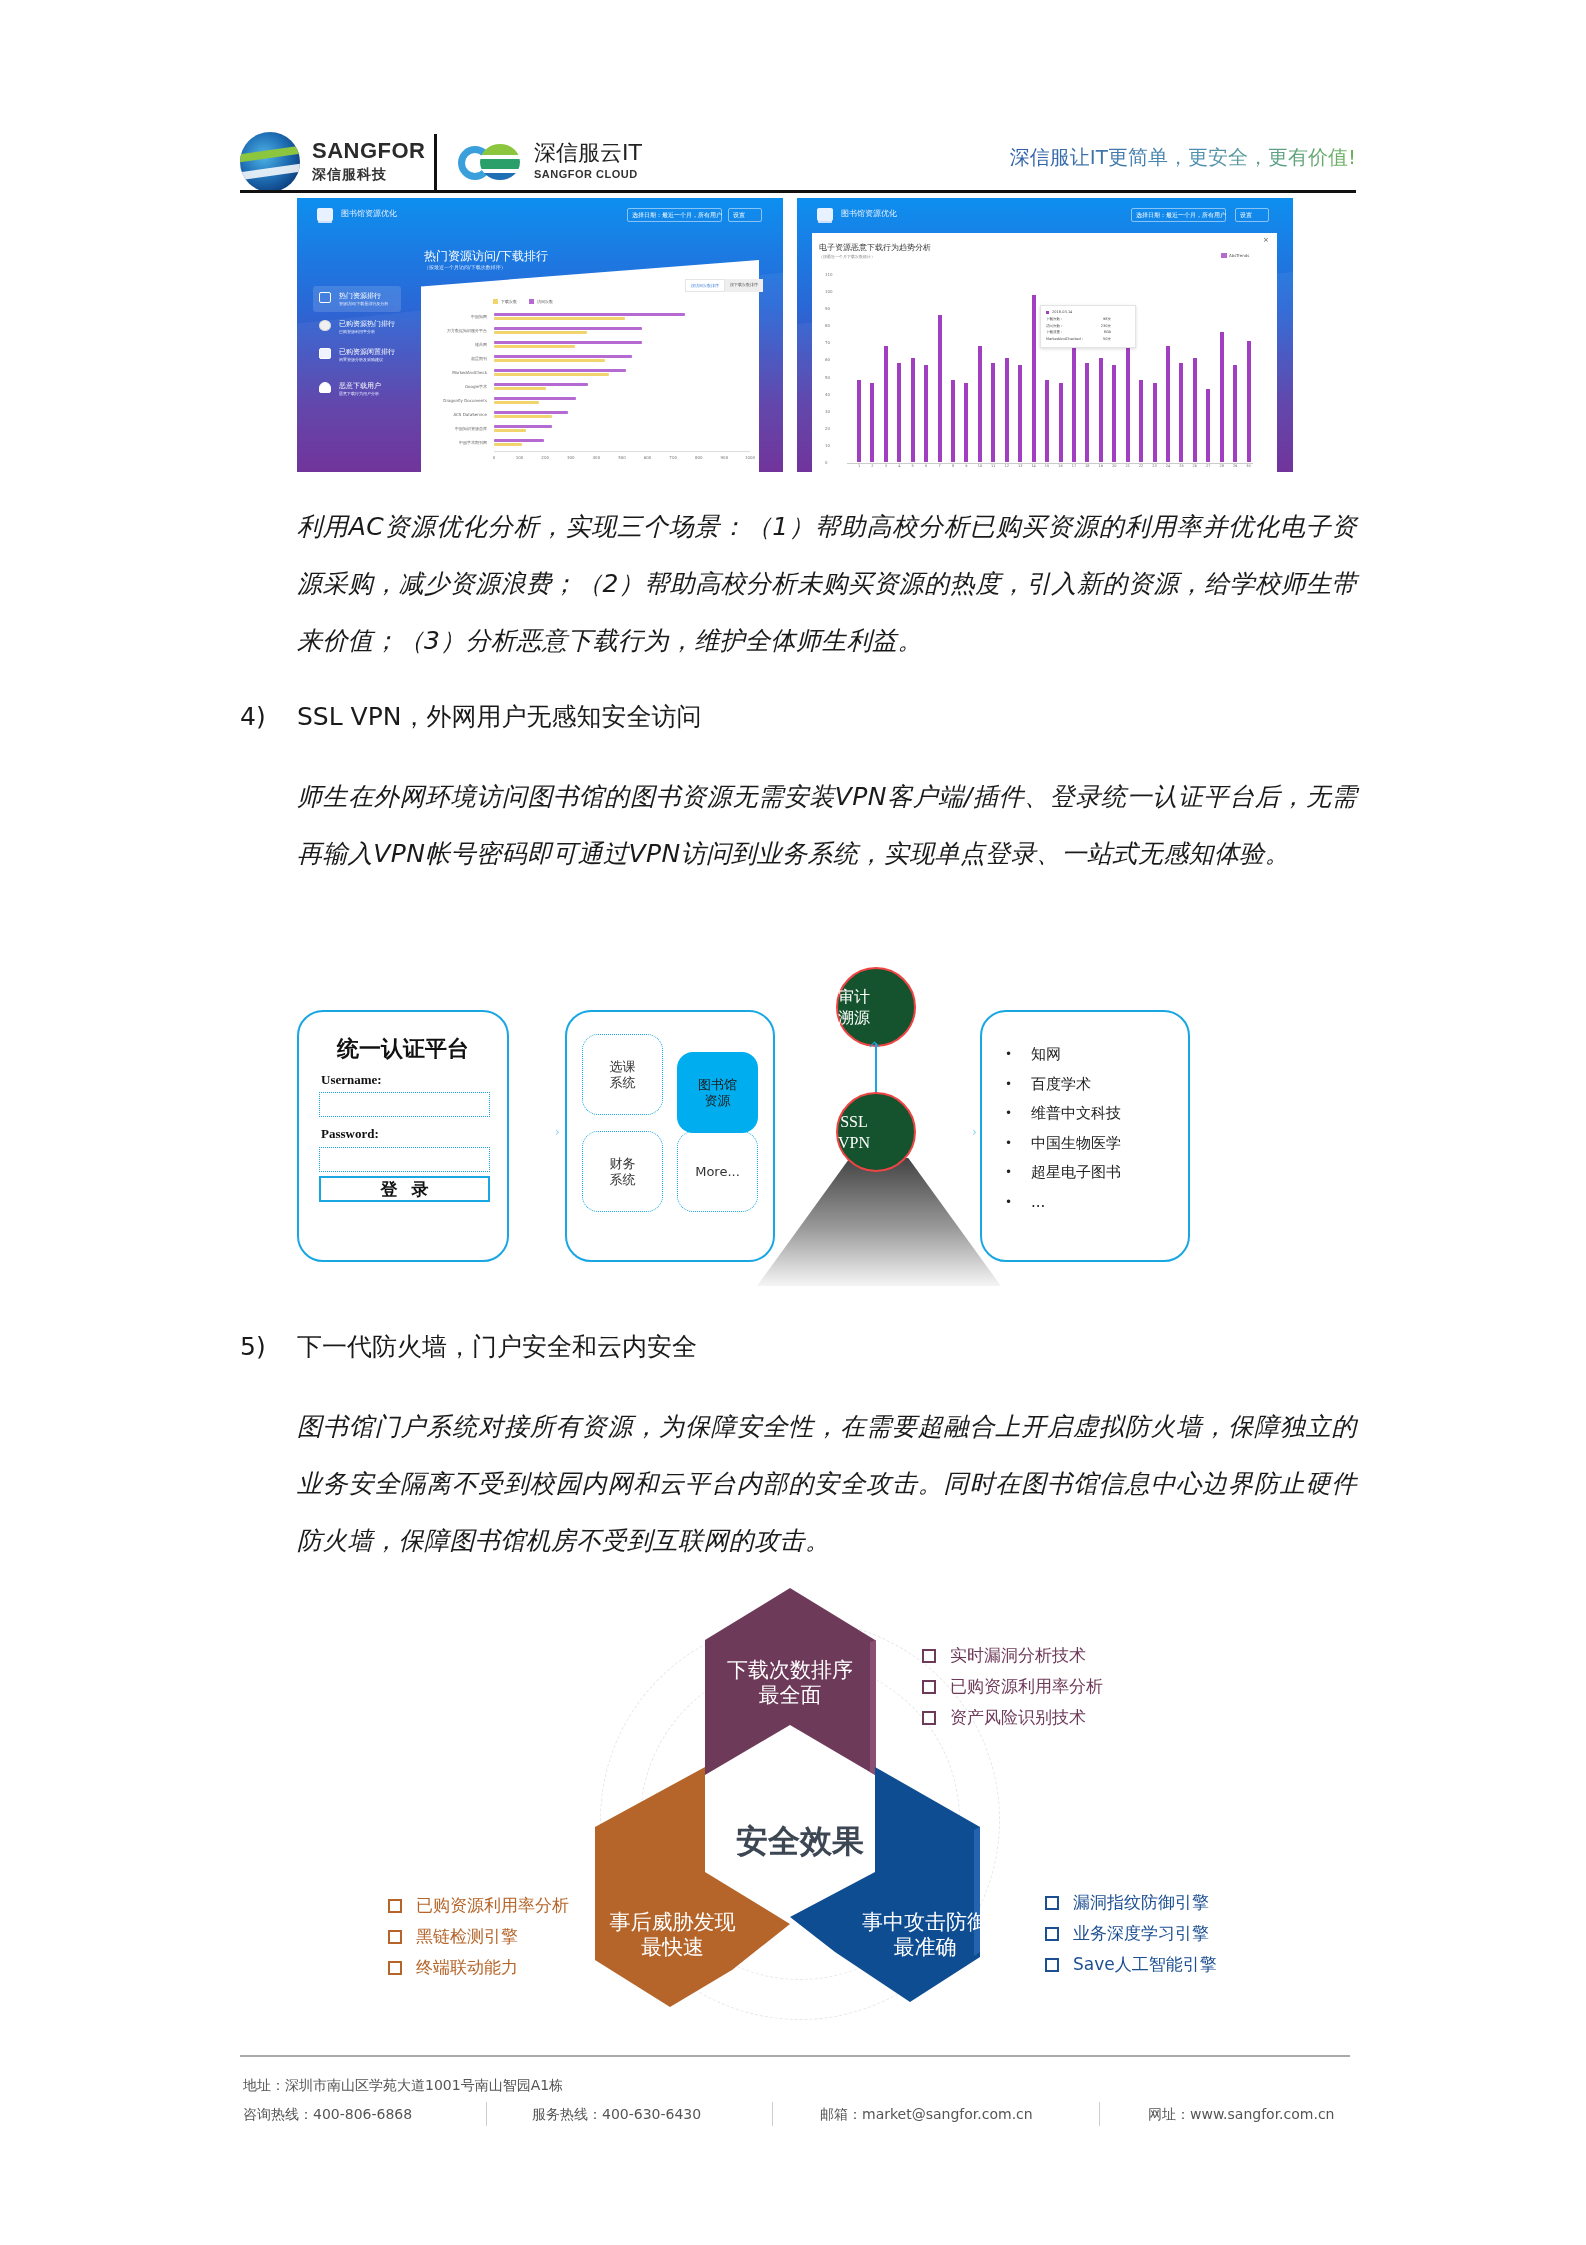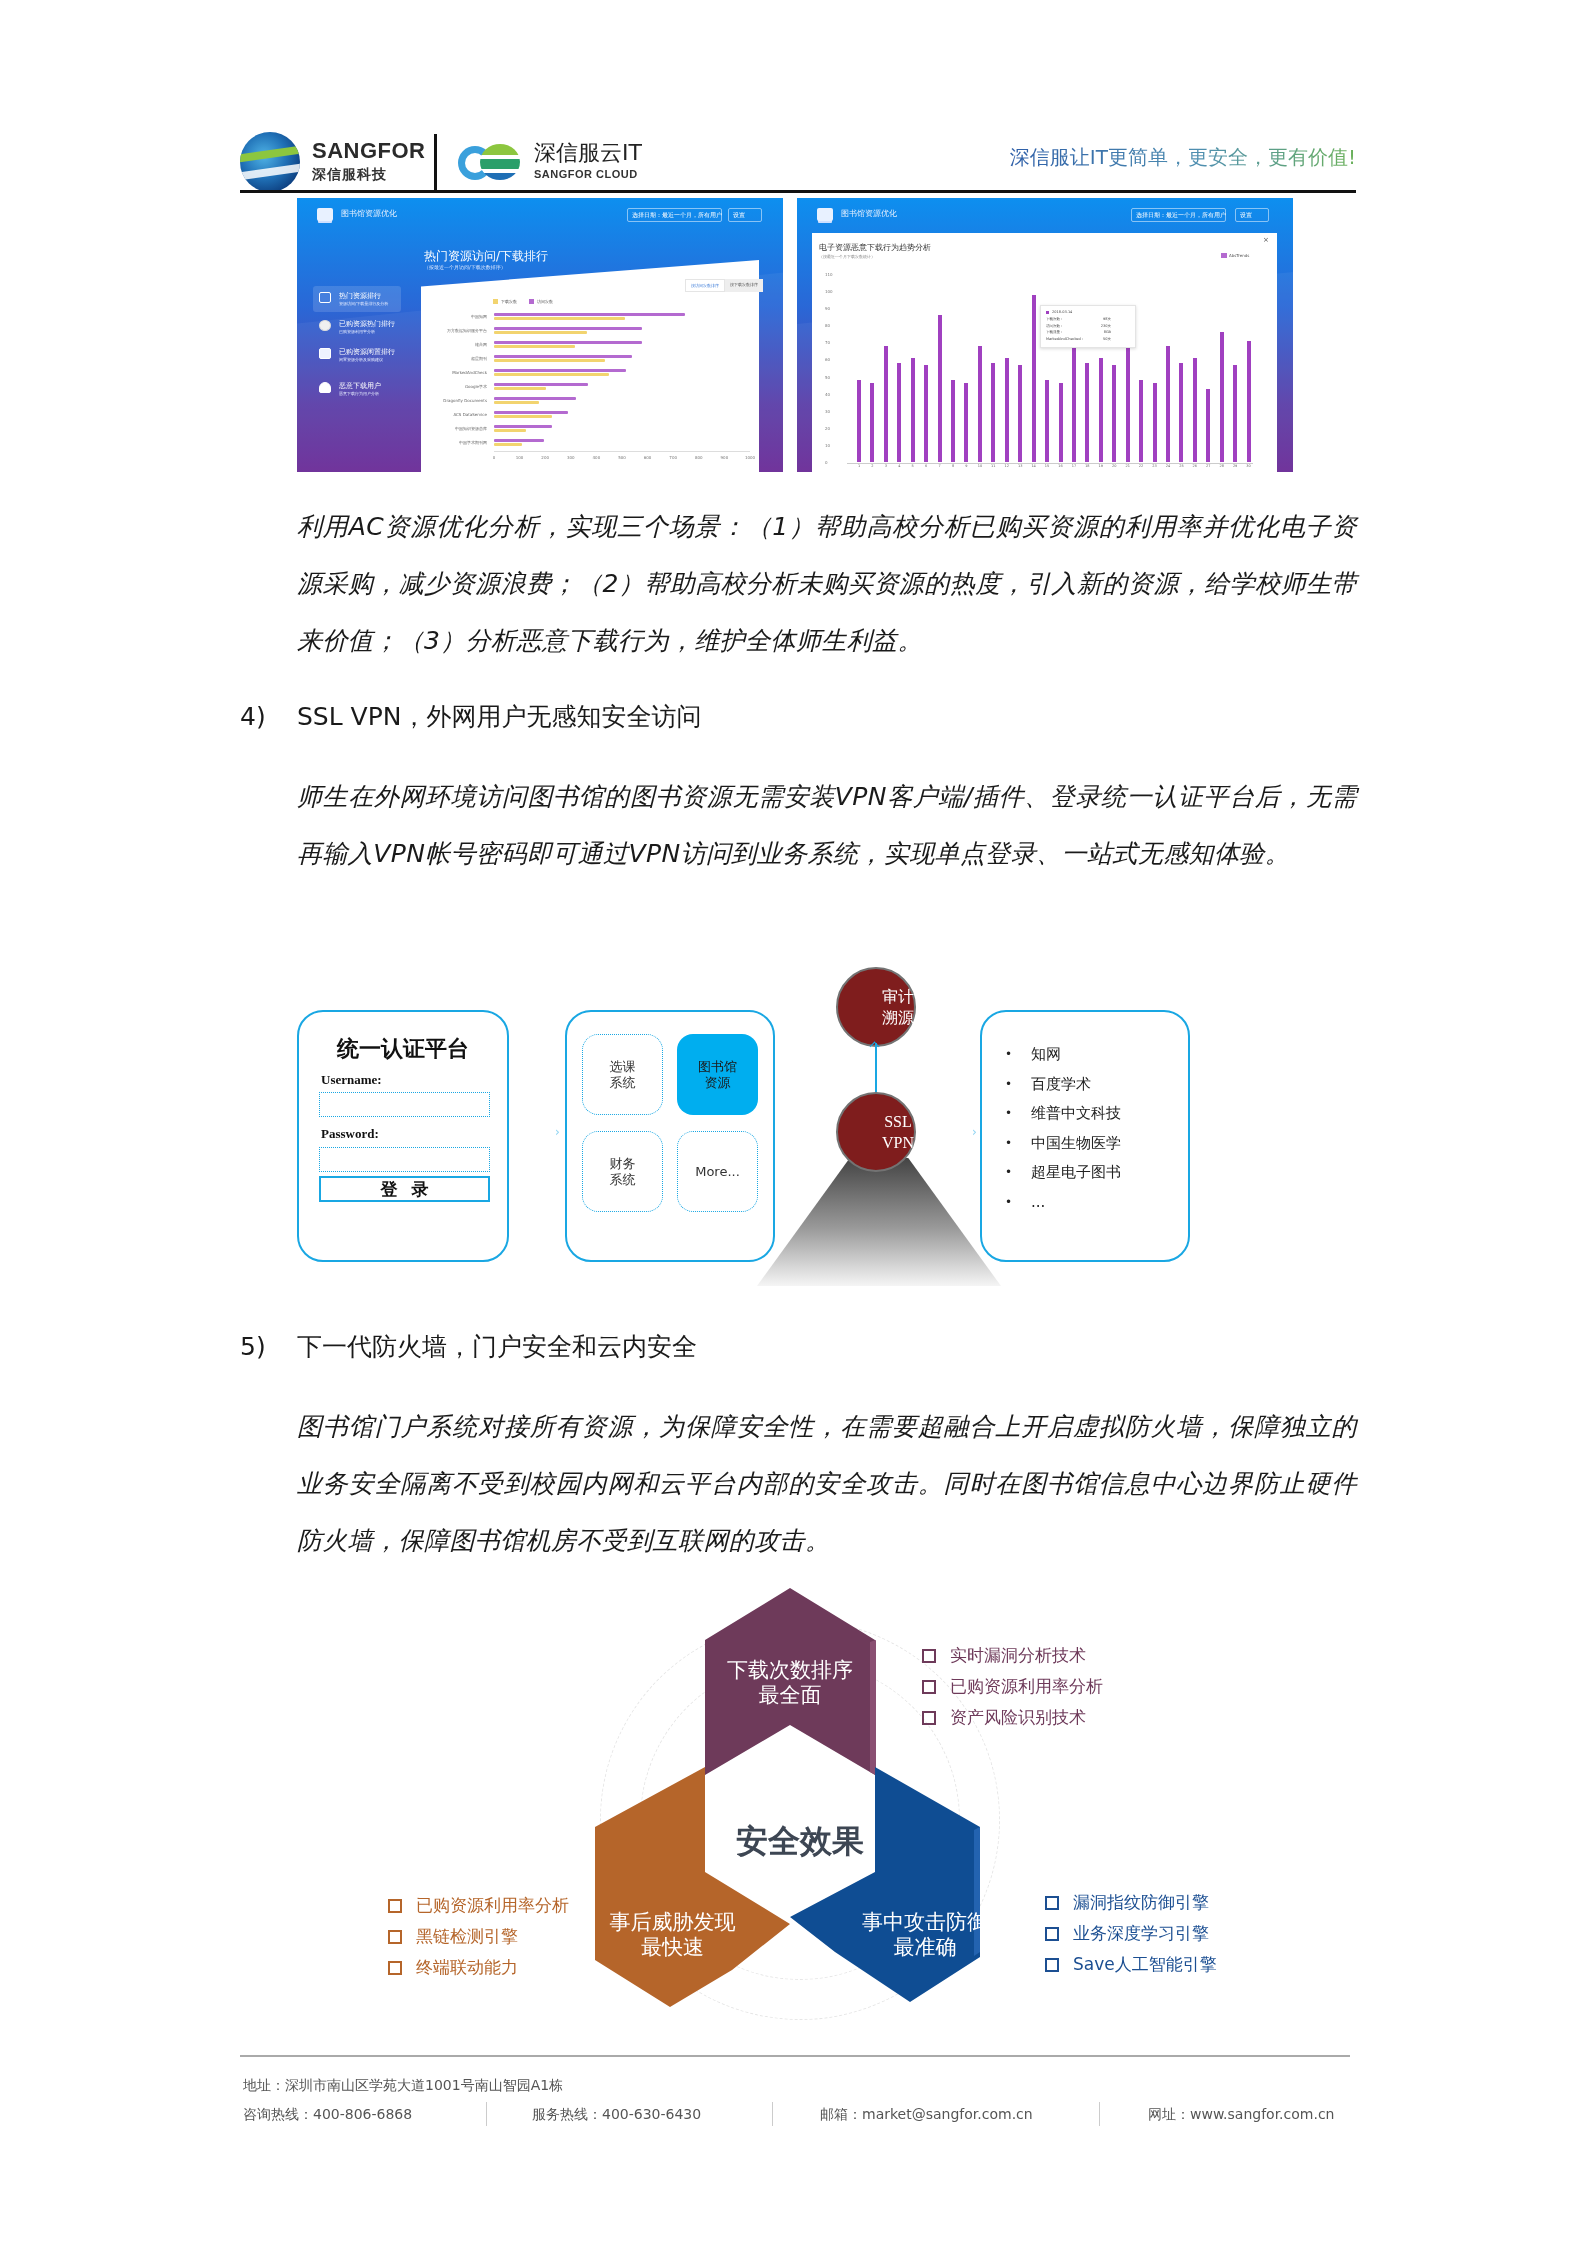--- a/index.html
+++ b/index.html
@@ -81,21 +81,21 @@
 
   
   .card { position: absolute; border: 2px solid #19a7e3; border-radius: 26px; background: #fff; }
   .auth-title { position: absolute; left: 0; right: 0; top: 22px; text-align: center; font-size: 22px; font-weight: 700; color: #111; }
   .auth-label { position: absolute; left: 22px; font-family: "Liberation Serif", serif; font-weight: 700; font-size: 13px; color: #111; }
   .auth-input { position: absolute; left: 20px; width: 171px; height: 25px; border: 1px dotted #19a7e3; }
   .auth-button { position: absolute; left: 20px; top: 164px; width: 171px; height: 26px; border: 2px solid #19a7e3; text-align: center; font-size: 17px; font-weight: 700; letter-spacing: 14px; line-height: 22px; color: #111; padding-left: 14px; }
   .app-tile { position: absolute; width: 81px; height: 81px; border: 1px dotted #19a7e3; border-radius: 16px; display: flex; align-items: center; justify-content: center; text-align: center; font-size: 13px; line-height: 16px; color: #333; }
   .app-tile.active { background: #00aeef; border: none; color: #1a1a1a; }
   .chev { position: absolute; font-size: 12px; color: #8cd3f2; }
-  .circle { position: absolute; width: 80px; height: 80px; border-radius: 50%; background: #7f1d1d; border: 2px solid #737373; display: flex; align-items: center; justify-content: flex-end; text-align: center; color: #fff; font-size: 16px; line-height: 21px; }
+  .circle { position: absolute; width: 80px; height: 80px; border-radius: 50%; background: #14532d; border: 2px solid #ef4444; display: flex; align-items: center; justify-content: flex-start; text-align: center; color: #fff; font-size: 16px; line-height: 21px; }
   .circle.serif { font-family: "Liberation Serif", serif; font-size: 16px; }
   .connector { position: absolute; left: 875px; top: 1043px; width: 2px; height: 88px; background: #19a7e3; }
   .connector::before { content: ""; position: absolute; left: -4px; top: 0; width: 6px; height: 6px; border-left: 1px solid #19a7e3; border-top: 1px solid #19a7e3; transform: rotate(45deg); }
   .beam { position: absolute; left: 757px; top: 1158px; width: 244px; height: 128px; clip-path: polygon(38% 0, 62% 0, 100% 100%, 0 100%); background: linear-gradient(180deg, #444 0%, #9a9a9a 55%, #f5f5f5 100%); }
   .res-list { position: absolute; left: 1005px; top: 1040px; list-style: none; }
   .res-list li { font-size: 15px; color: #222; line-height: 29.5px; position: relative; padding-left: 26px; }
   .res-list li::before { content: "•"; position: absolute; left: 0; top: 0; font-size: 12px; }
 
   
   .hex-wrap { position: absolute; left: 580px; top: 1580px; width: 560px; height: 430px; }
@@ -367,21 +367,21 @@
   <div class="auth-label" style="top:114px;">Password:</div>
   <div class="auth-input" style="top:135px;"></div>
   <div class="auth-button">登录</div>
 </div>
 <div class="chev" style="left:555px;top:1125px;">›</div>
 <div class="card" style="left:565px;top:1010px;width:210px;height:252px;">
   <div class="app-tile" style="left:15px;top:22px;">
       <span style="white-space:pre-line">选课
 系统</span>
     </div>
-  <div class="app-tile active" style="left:110px;top:22px;">
+  <div class="app-tile active" style="left:110px;top:40px;">
       <span style="white-space:pre-line">图书馆
 资源</span>
     </div>
   <div class="app-tile" style="left:15px;top:119px;">
       <span style="white-space:pre-line">财务
 系统</span>
     </div>
   <div class="app-tile" style="left:110px;top:119px;">
       <span>More...</span>
     </div>

